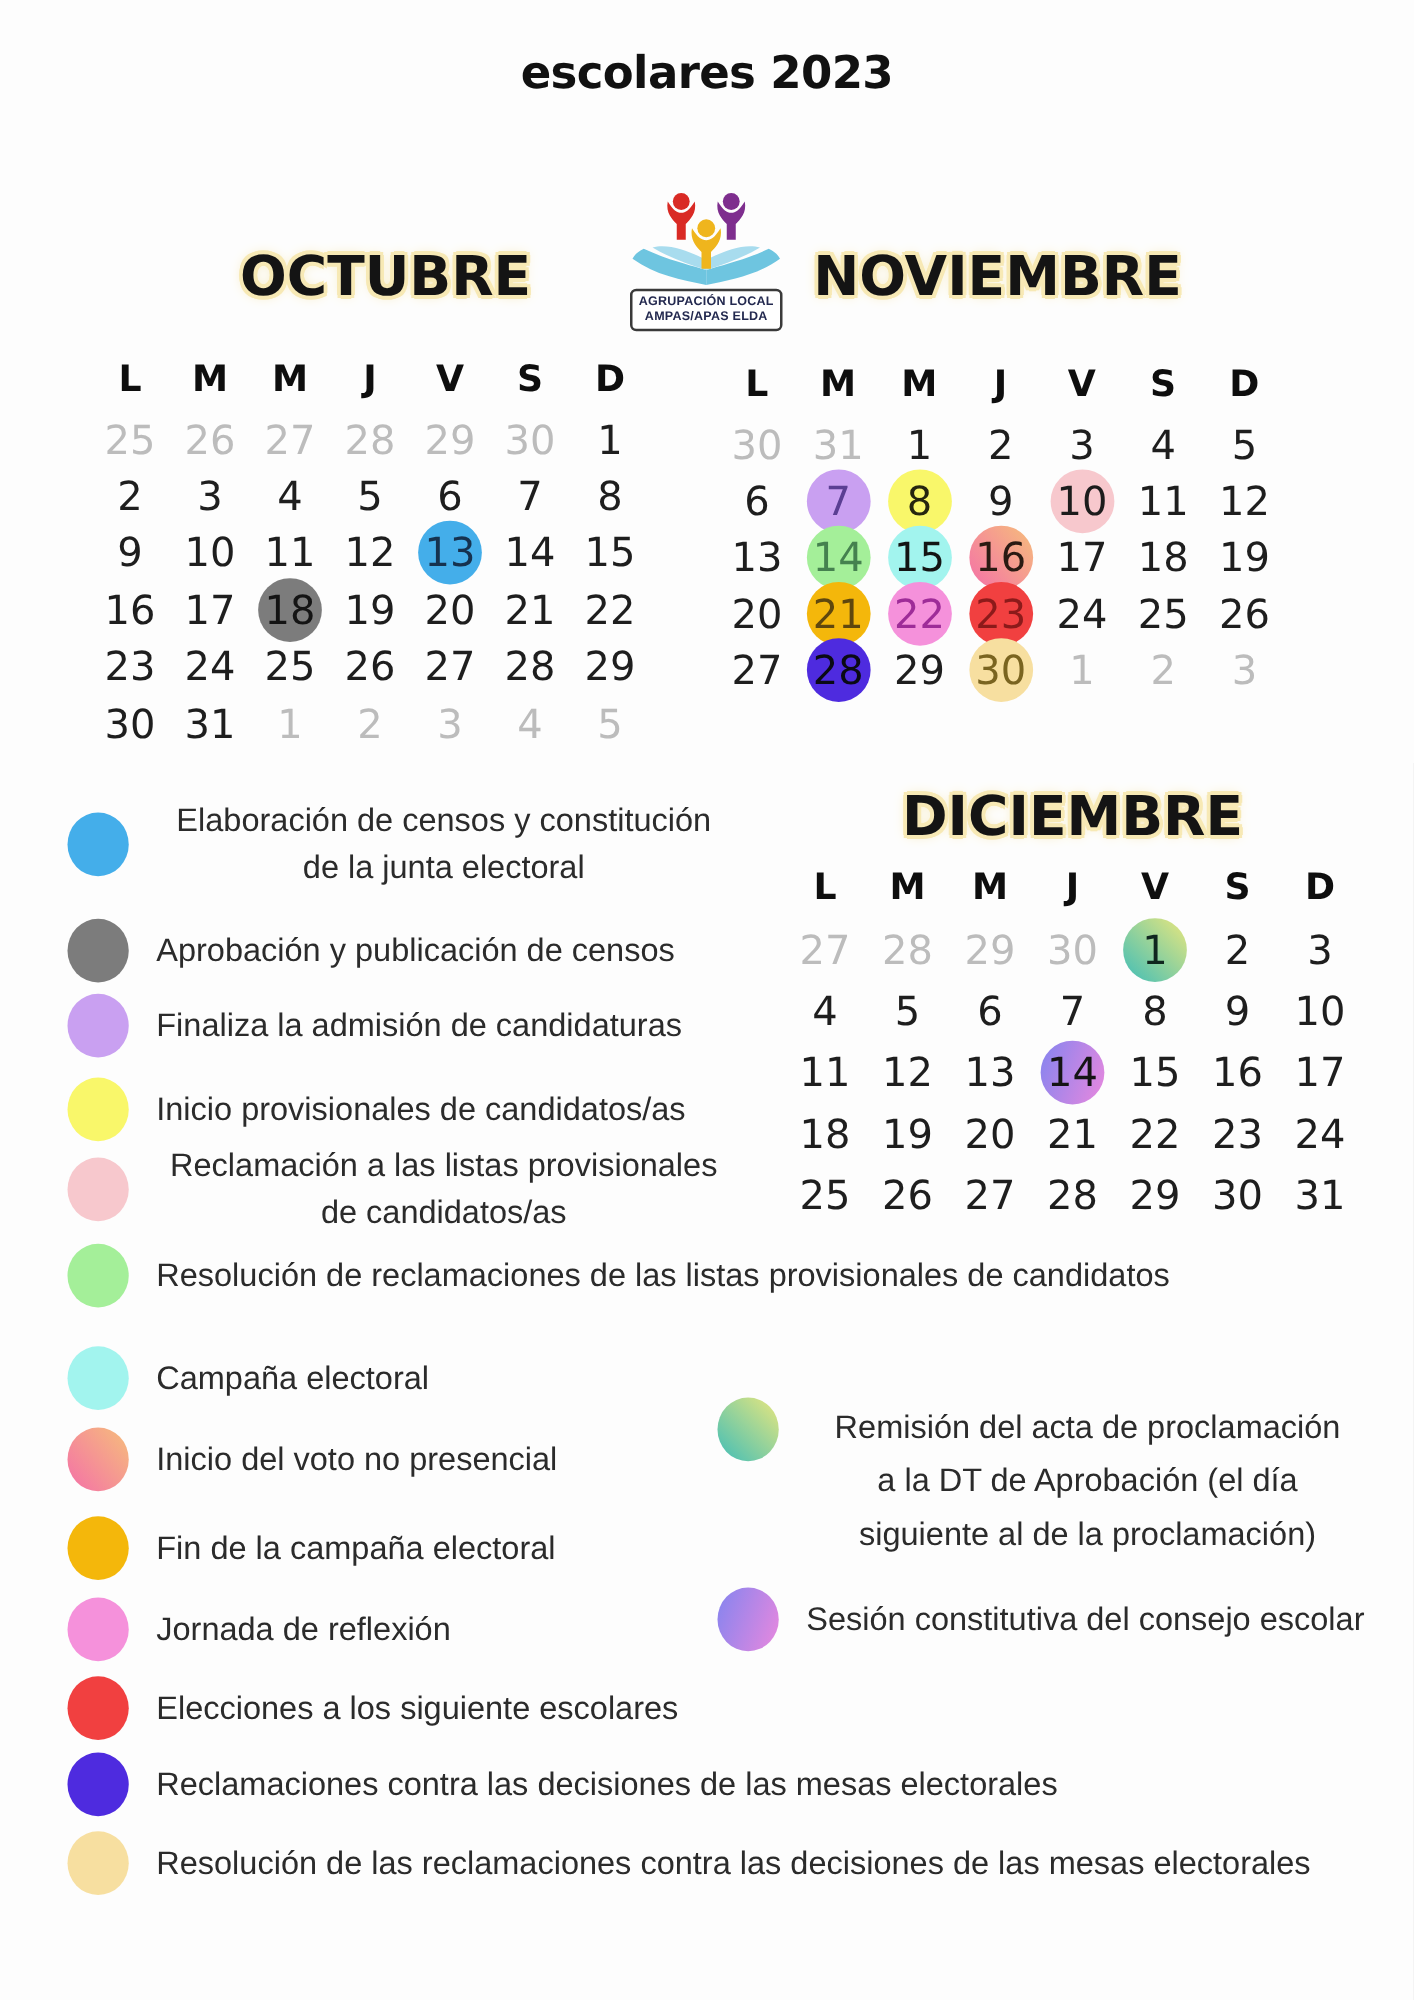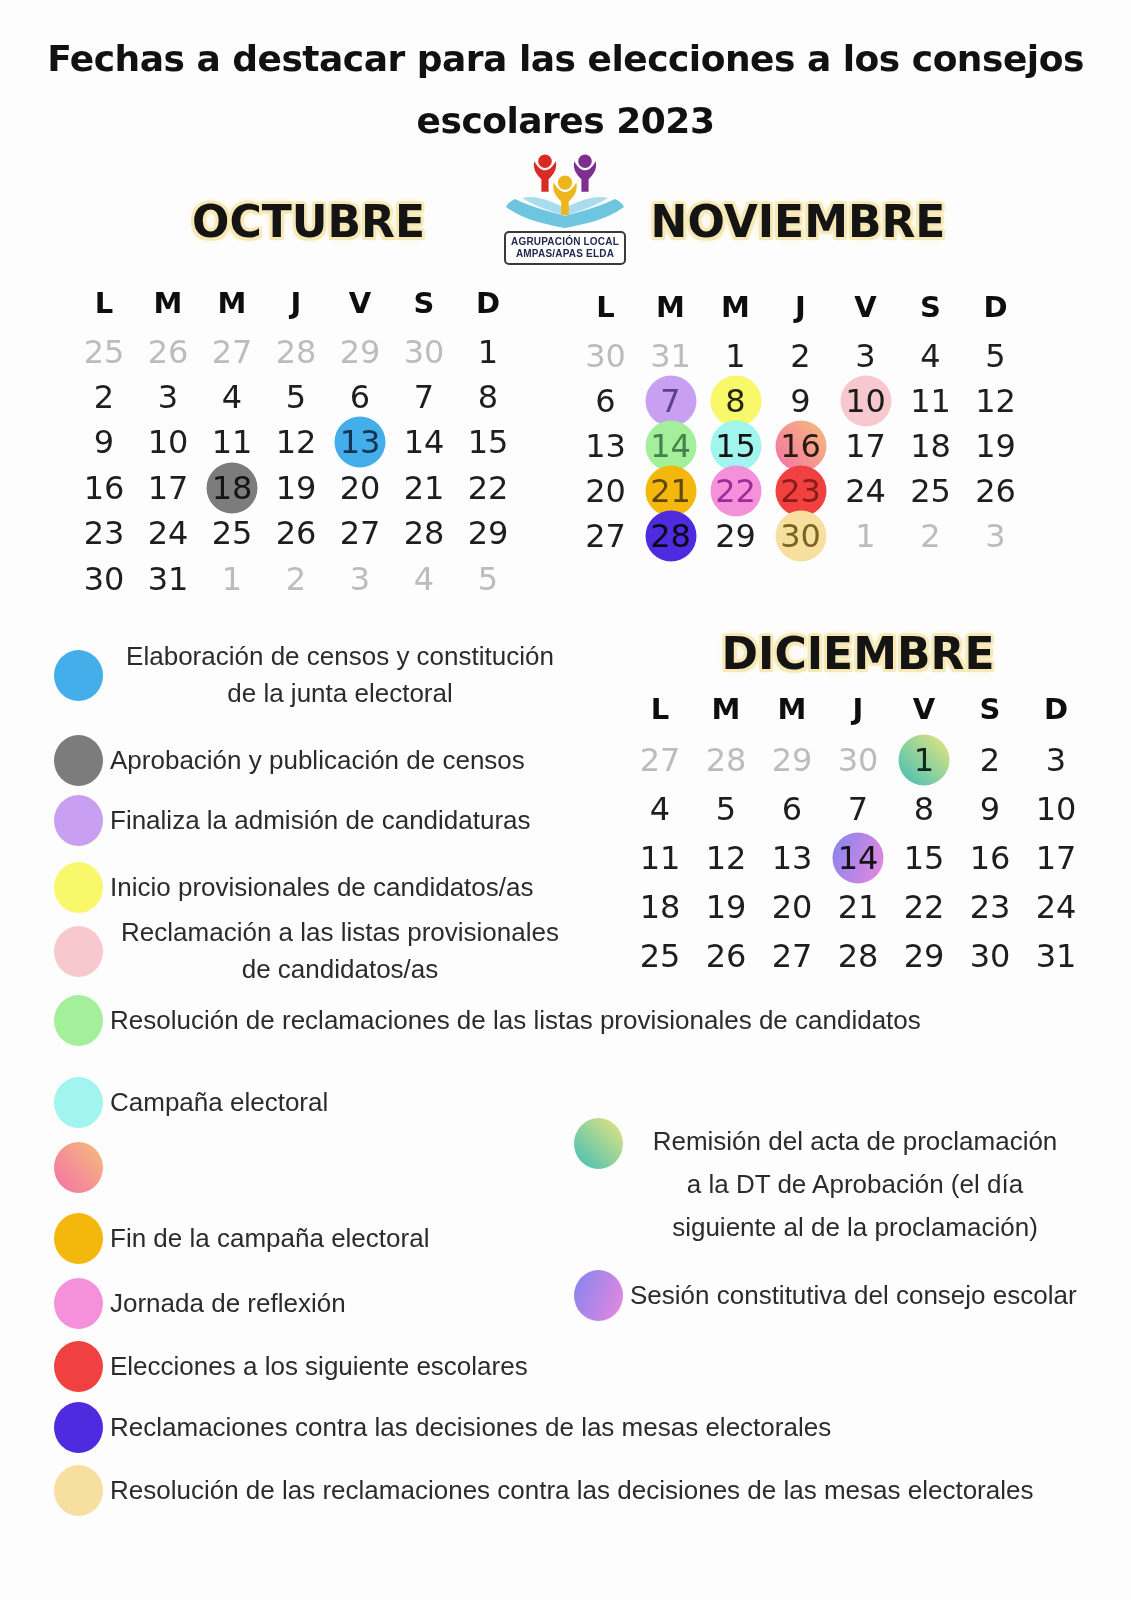--- a/index.html
+++ b/index.html
@@ -44,21 +44,21 @@
   .cal-december{ left:627px; top:683px; grid-template-columns:repeat(7,66px); grid-template-rows:52px; grid-auto-rows:49px; }
   .cell{ position:relative; display:flex; align-items:center; justify-content:center; }
   .cell .num{ position:relative; z-index:2; font-size:32px; color:#1e1e1e; }
   .cell.hdr{ font-weight:bold; font-size:29px; color:#0e0e0e; }
   .cell.muted .num{ color:#bcbcbc; }
   .evt{
     position:absolute; z-index:1; width:51px; height:51px; border-radius:50%;
     left:50%; top:50%; transform:translate(-50%,-50%);
   }
   
-  .legend-item{ position:absolute; display:flex; align-items:center; gap:7px; height:50px; }
+  .legend-item{ position:absolute; display:flex; align-items:center; gap:22px; height:50px; }
   .legend-item .dot{ width:49px; height:51px; border-radius:50%; flex:none; }
   .legend-item .txt{
     font-family:"Liberation Sans", sans-serif; font-size:26px; line-height:37px;
     color:#2b2b2b; white-space:nowrap;
   }
   .legend-item.center .txt{ white-space:normal; text-align:center; width:460px; }
   #legend-left  .legend-item{ left:54px; }
   #legend-left .legend-item:nth-child(1){ top:650px; }
   #legend-left .legend-item:nth-child(2){ top:735px; }
   #legend-left .legend-item:nth-child(3){ top:795px; }
@@ -76,21 +76,20 @@
   #legend-right .legend-item:nth-child(1){ top:1118px; align-items:flex-start; height:auto; }
   #legend-right .legend-item:nth-child(1) .txt{ width:450px; line-height:43px; margin-top:2px; }
   #legend-right .legend-item:nth-child(2){ top:1270px; }
 </style>
 </head>
 <body>
 
 <div class="poster">
 
   <div class="main-title">
-    <div>Fechas a destacar para las elecciones a los consejos</div>
     <div>escolares 2023</div>
   </div>
 
   <div class="logo">
     <svg width="130" height="80" viewBox="0 0 130 80">
       <defs>
         <path id="fig" d="M-12,-12 C-14,-2 -8,4 -4,8 L-4,22 L4,22 L4,8 C8,4 14,-2 12,-12 C7,-4 4,-2 0,-2 C-4,-2 -7,-4 -12,-12 Z"></path>
       </defs>
 
       <g>
@@ -528,20 +527,21 @@
       <div class="legend-item">
         <span class="dot" style="background: rgb(164, 239, 153);"></span>
         <div class="txt"><span>Resolución de reclamaciones de las listas provisionales de candidatos</span></div>
       </div>
       <div class="legend-item">
         <span class="dot" style="background: rgb(162, 244, 238);"></span>
         <div class="txt"><span>Campaña electoral</span></div>
       </div>
       <div class="legend-item">
         <span class="dot" style="background: linear-gradient(50deg, rgb(244, 112, 168), rgb(246, 190, 123));"></span>
+        <div class="txt"><span>Inicio del voto no presencial</span></div>
       </div>
       <div class="legend-item">
         <span class="dot" style="background: rgb(244, 183, 11);"></span>
         <div class="txt"><span>Fin de la campaña electoral</span></div>
       </div>
       <div class="legend-item">
         <span class="dot" style="background: rgb(245, 145, 219);"></span>
         <div class="txt"><span>Jornada de reflexión</span></div>
       </div>
       <div class="legend-item">

